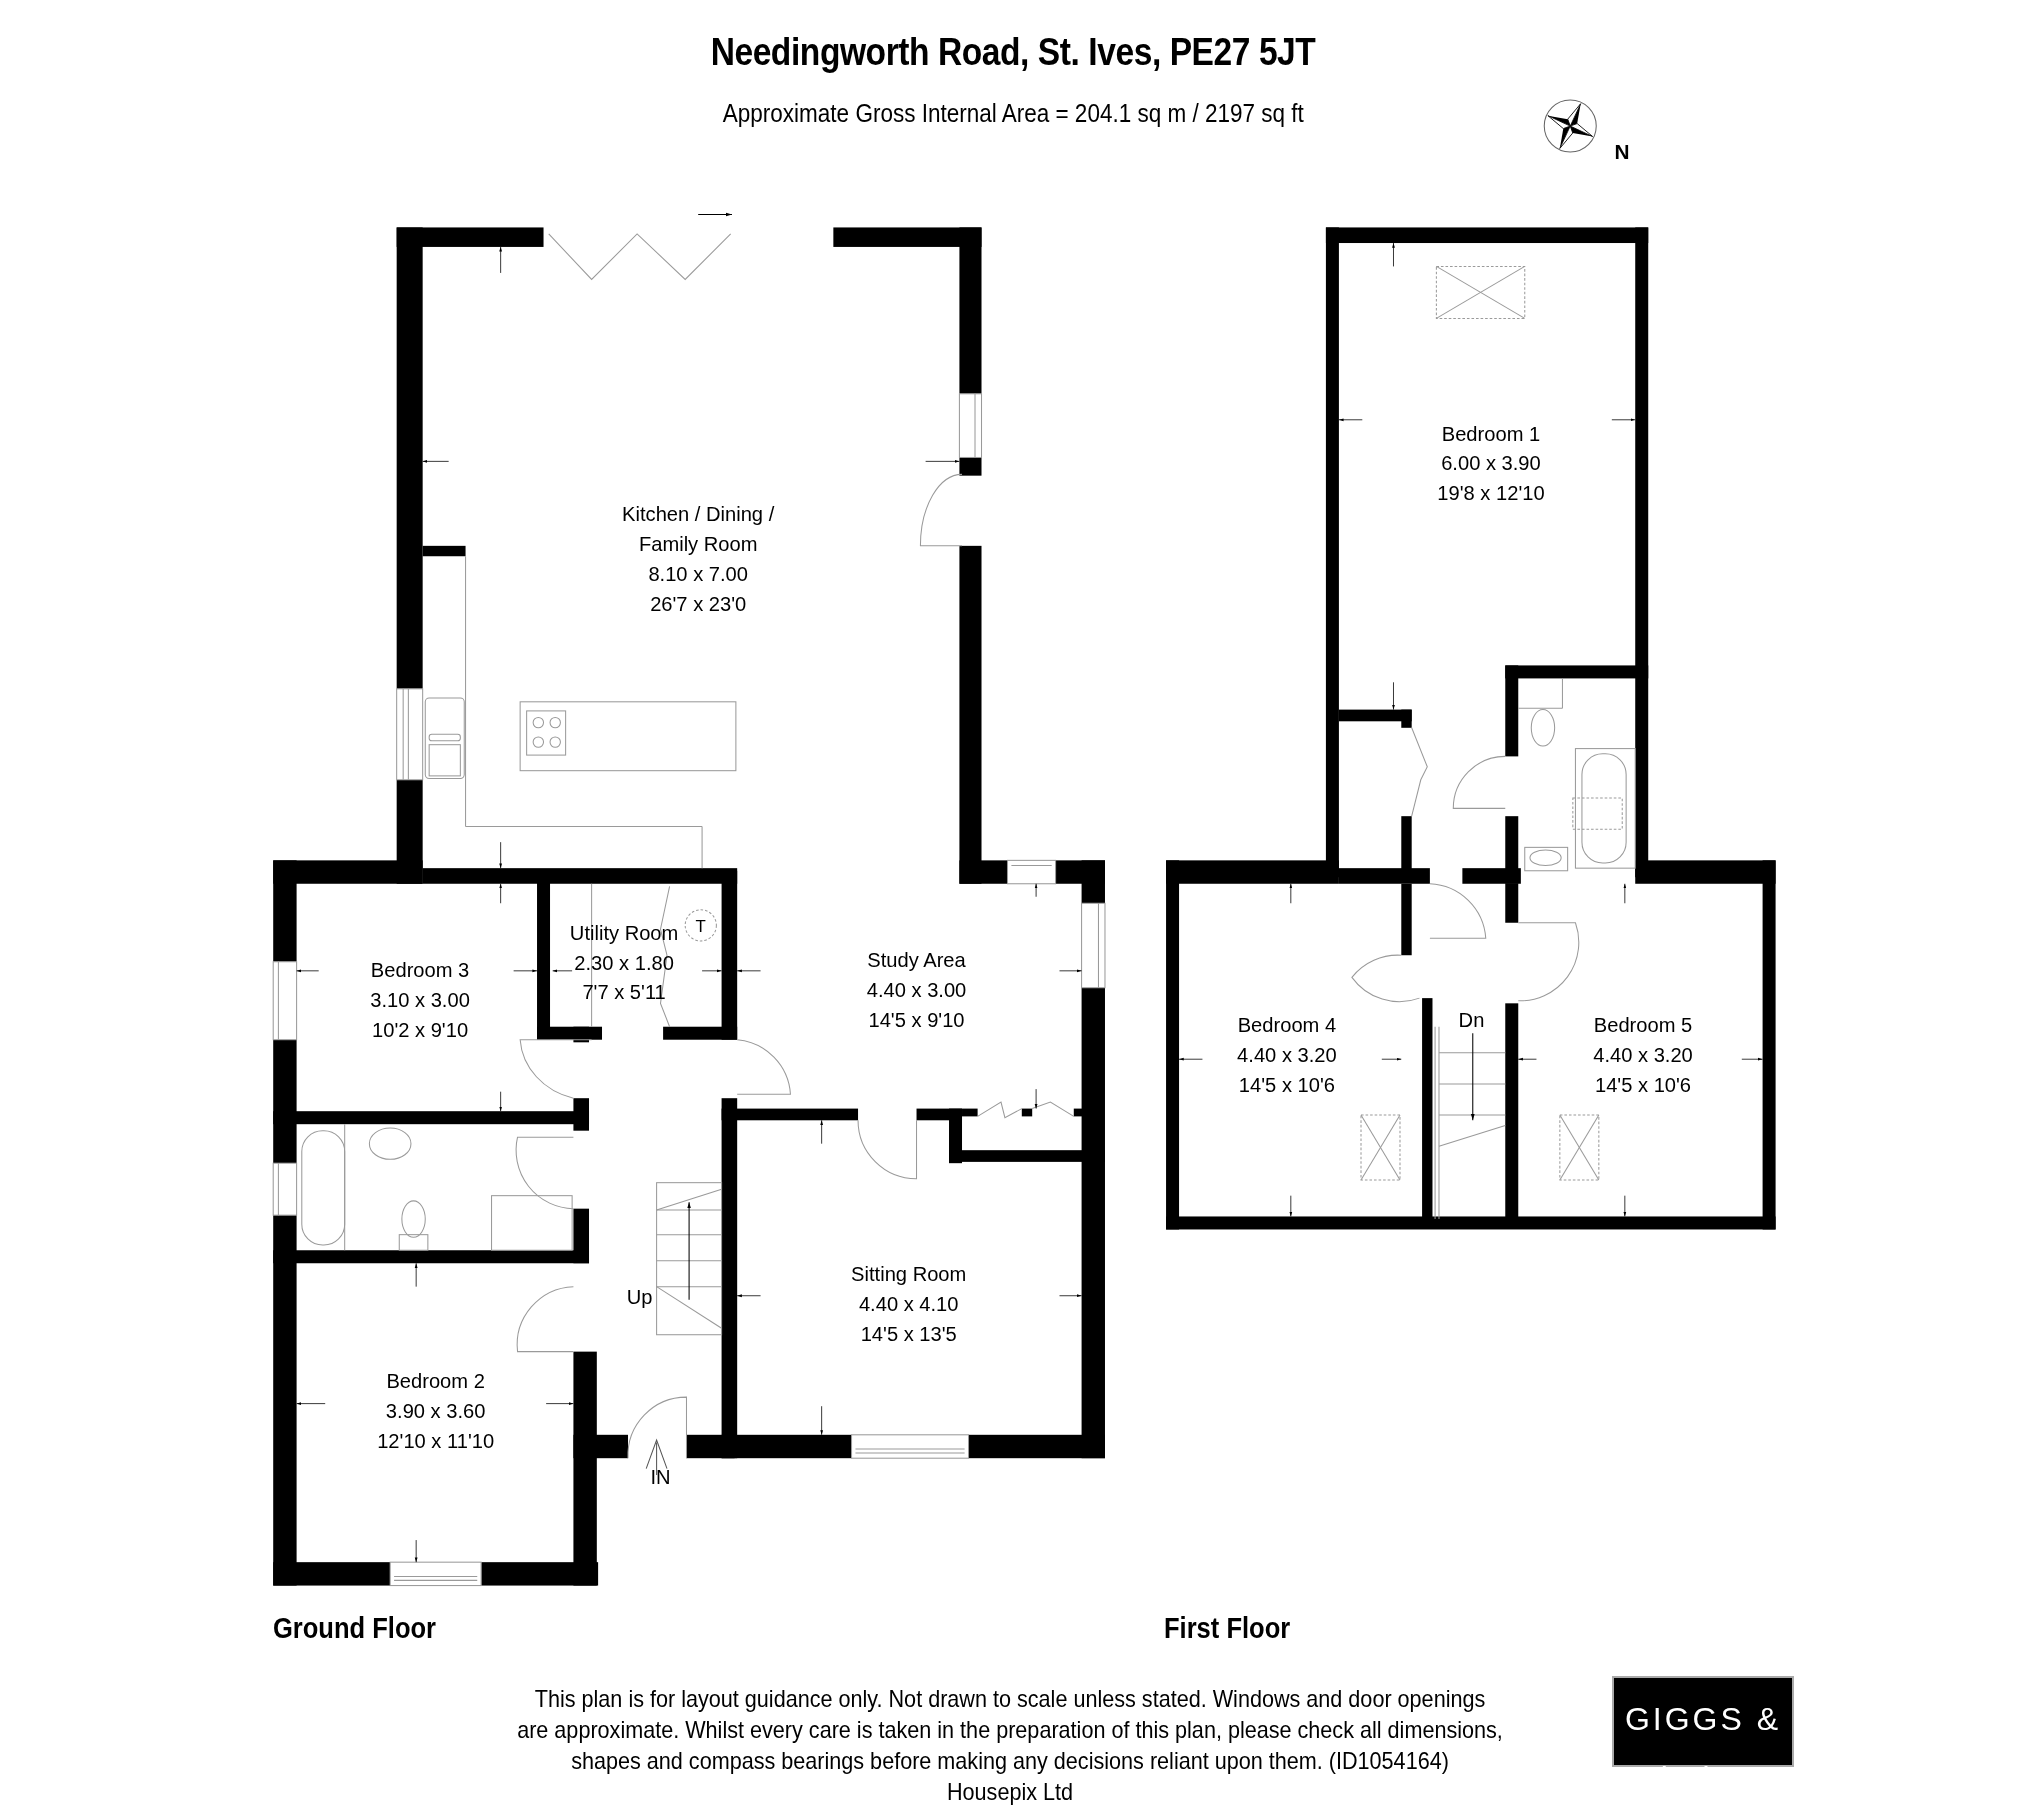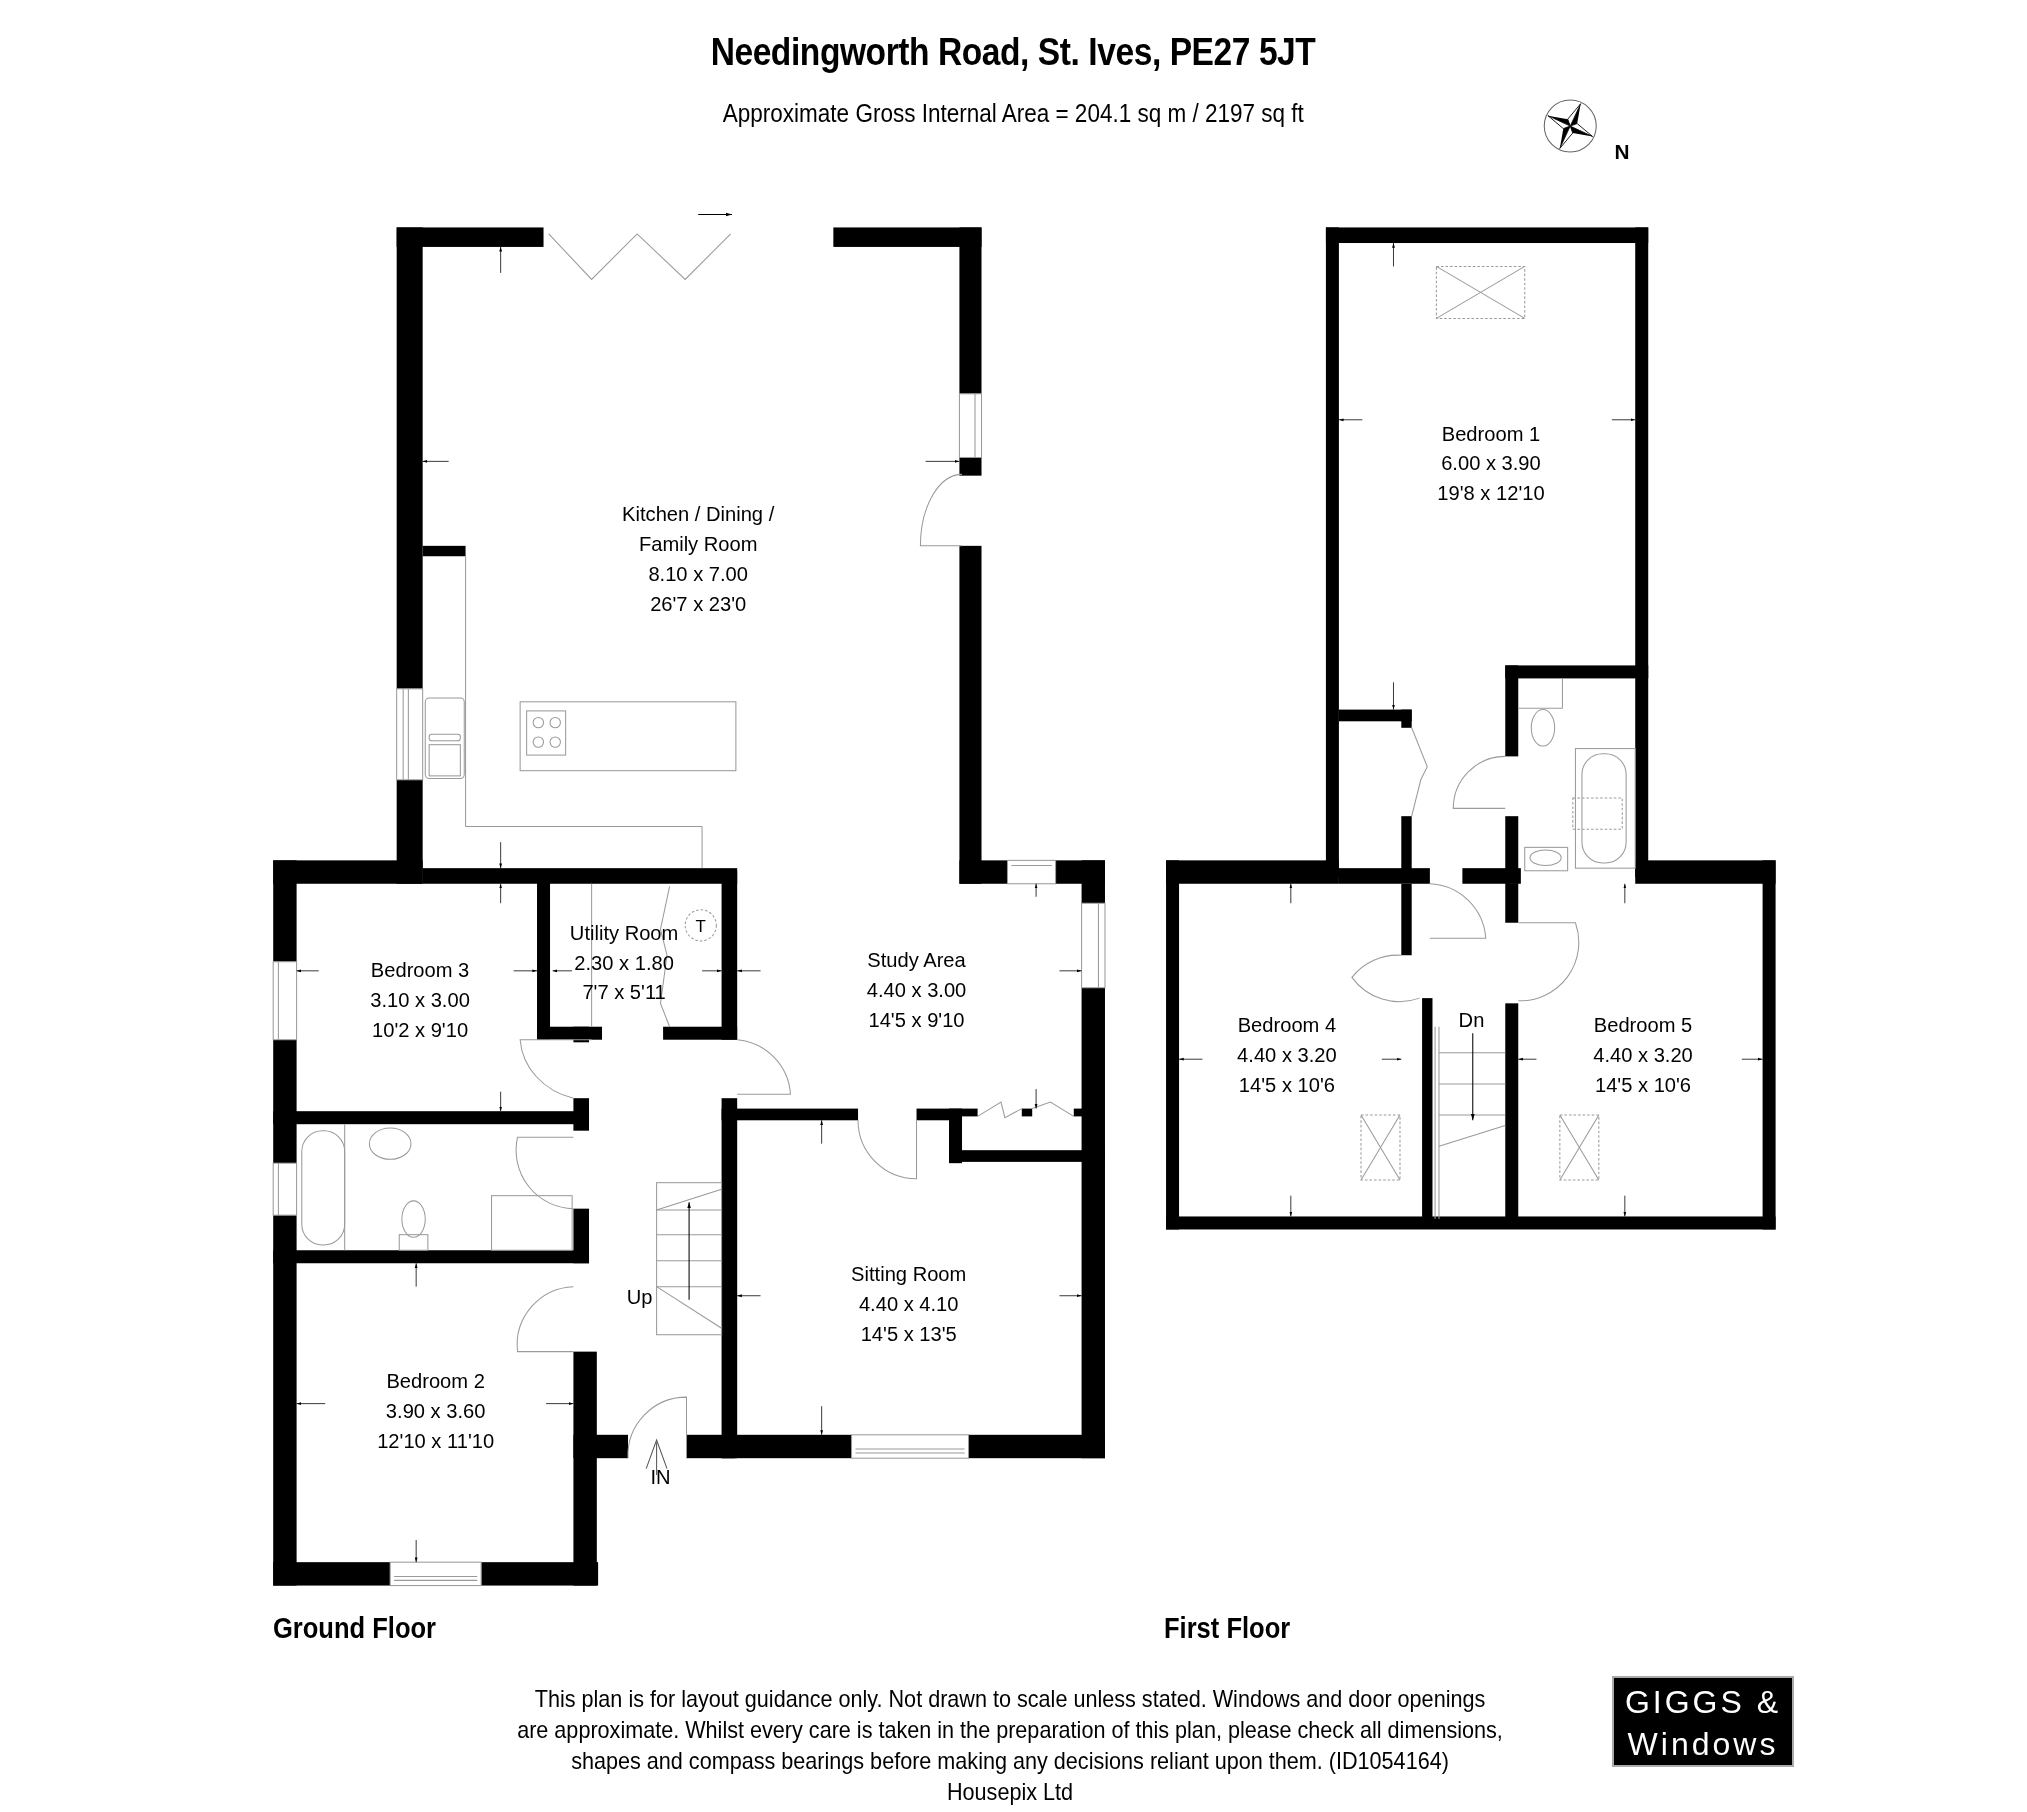--- a/index.html
+++ b/index.html
@@ -3,21 +3,21 @@
 <meta charset="utf-8">
 <style>
   html, body { margin: 0; padding: 0; background: #ffffff; }
   body { width: 2028px; height: 1813px; position: relative; overflow: hidden; font-family: "Liberation Sans", sans-serif; color: #000; }
   .title { position: absolute; left: 0; width: 2028px; top: 30px; text-align: center; font-size: 39px; font-weight: bold; letter-spacing: -0.5px; transform: scaleX(0.86); transform-origin: 1007px 0; }
   .subtitle { position: absolute; left: 0; width: 2028px; top: 99px; text-align: center; font-size: 25px; transform: scaleX(0.9); transform-origin: 1007px 0; }
   .floor-label { position: absolute; top: 1612px; font-size: 29px; font-weight: bold; transform: scaleX(0.88); transform-origin: 0 0; }
   .disclaimer { position: absolute; left: 416px; width: 1188px; top: 1683px; text-align: center; font-size: 24px; line-height: 31px; transform: scaleX(0.9); transform-origin: 594px 0; }
   .disclaimer div { white-space: nowrap; }
   .logo { position: absolute; left: 1612px; top: 1676px; width: 182px; height: 91px; background: #000; border: 2px solid #aaa; box-sizing: border-box; color: #fff; text-align: center; font-size: 32px; line-height: 42px; letter-spacing: 3px; padding-top: 3px; }
-  .logo div { white-space: nowrap; }
+  .logo div { white-space: nowrap; margin-top: 17px; }
   svg.plan { position: absolute; left: 0; top: 0; }
   svg text { font-family: "Liberation Sans", sans-serif; }
   .rlabel { font-size: 15.5px; fill: #000; }
 </style>
 </head>
 <body>
 
 <div class="title">Needingworth Road, St. Ives, PE27 5JT</div>
 <div class="subtitle">Approximate Gross Internal Area = 204.1 sq m / 2197 sq ft</div>
 

